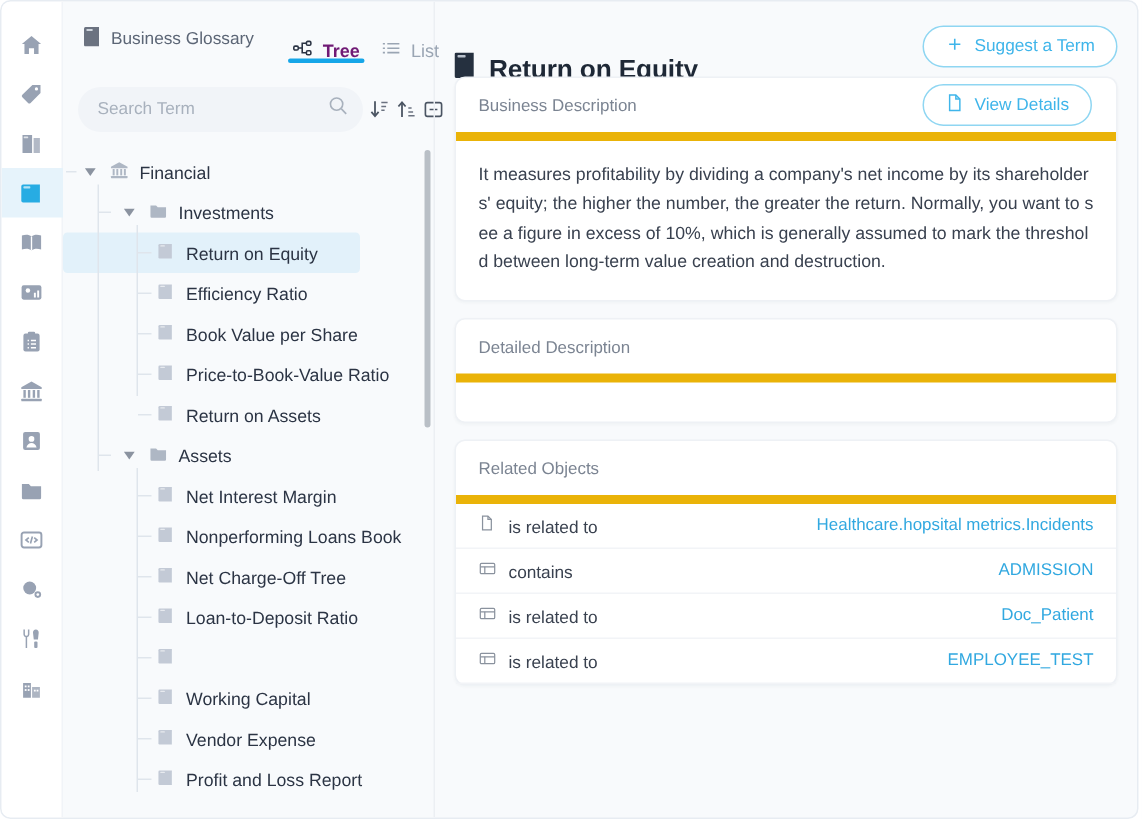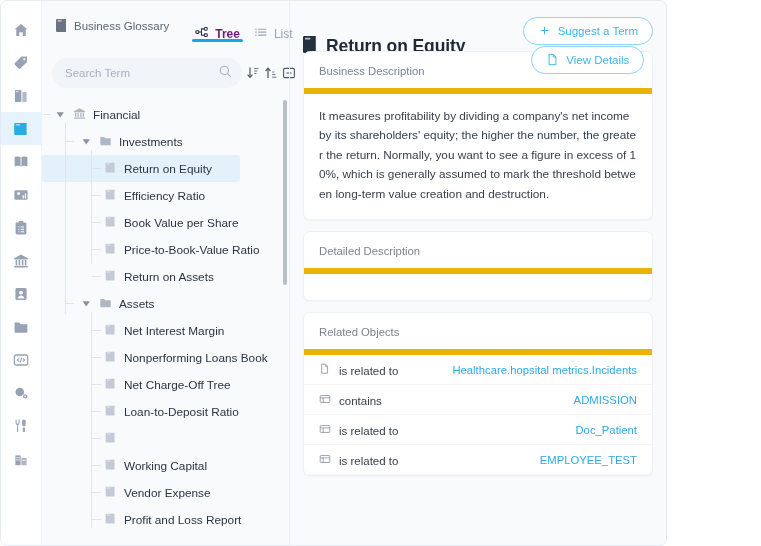--- a/index.html
+++ b/index.html
@@ -5,21 +5,21 @@
   * { box-sizing: border-box; margin: 0; padding: 0; }
   html, body {
     width: 761px; height: 546px;
     overflow: hidden;
     font-family: "Liberation Sans", sans-serif;
     background: #ffffff;
     color: #2b3444;
   }
   #app {
     position: relative;
-    width: 667px; height: 546px;
+    width: 759px; height: 546px;
     display: flex;
     background: #f8fafc;
     border: 1px solid #e7ecf2;
     border-radius: 7px;
     overflow: hidden;
   }
 
   
   .rail {
     width: 41px;
@@ -155,21 +155,21 @@
   .right {
     flex: 1 1 auto;
     display: flex; flex-direction: column;
     position: relative;
     padding: 0 13px 0 13px;
     min-width: 0;
   }
   .top-actions {
     position: absolute;
     right: 13px; top: 16px;
-    display: flex; flex-direction: column; align-items: center; gap: 1px;
+    display: flex; flex-direction: column; align-items: flex-start; gap: 11px;
     z-index: 10;
   }
   .pill {
     display: inline-flex; align-items: center; gap: 7px;
     height: 28px;
     padding: 0 14px;
     border: 1px solid #8fd6f2;
     border-radius: 16px;
     background: #ffffff;
     color: #3fb5ea;

